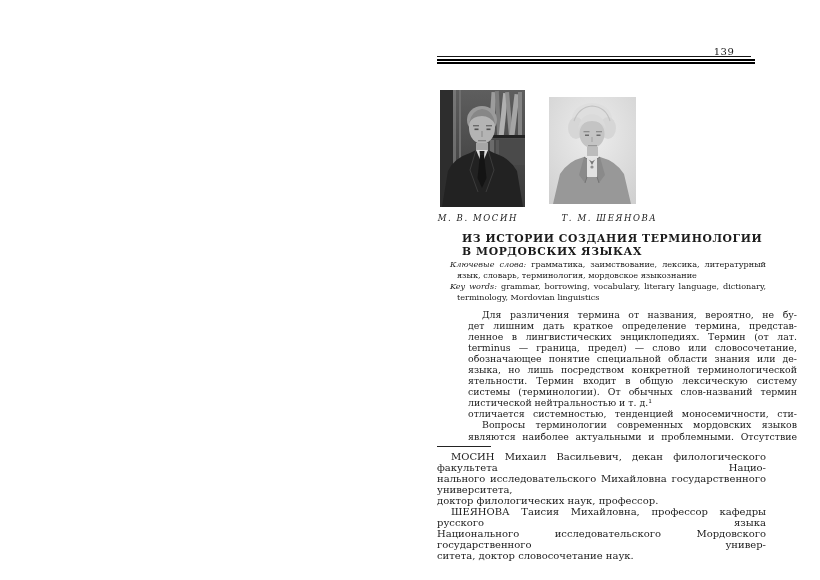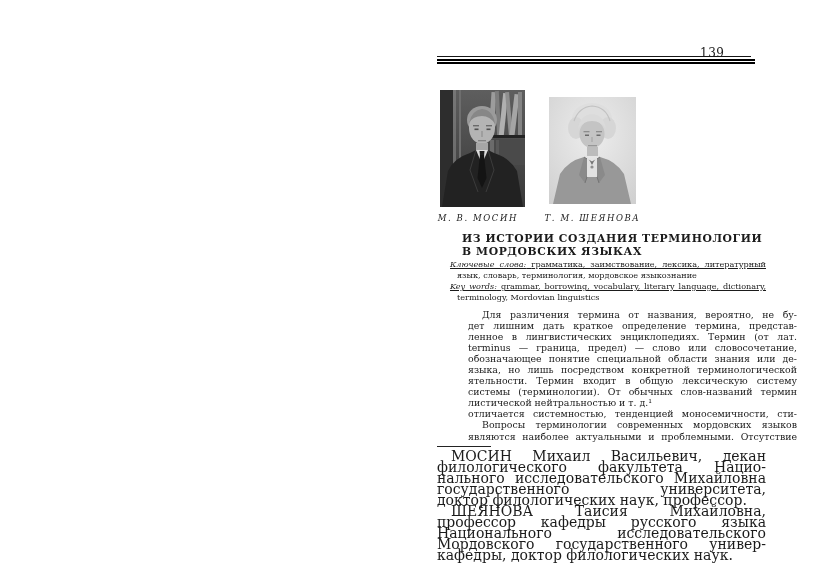--- a/index.html
+++ b/index.html
@@ -3,52 +3,52 @@
 <meta charset="utf-8">
 <style>
   html,body{margin:0;padding:0;background:#ffffff;}
   .page{
     position:relative;width:820px;height:580px;background:#ffffff;
     font-family:"DejaVu Serif", "Liberation Serif", serif;
     color:#1b1b1b;overflow:hidden;
   }
   .abs{position:absolute;}
 
-  .pgnum{top:46px;left:700px;width:48px;text-align:left;font-size:12px;letter-spacing:.5px;}
+  .pgnum{top:46px;left:700px;width:48px;text-align:center;font-size:10px;letter-spacing:.5px;}
   .rule-thin{top:56px;left:437px;width:314px;height:1px;background:#161616;}
   .rule-thick{top:59px;left:437px;width:318px;height:5px;box-sizing:border-box;
               border-top:2px solid #000;border-bottom:2px solid #000;}
 
   .photo{overflow:hidden;}
   .photo-left{top:90px;left:440px;width:85px;height:117px;}
   .photo-right{top:97px;left:549px;width:87px;height:107px;}
   .photo svg{display:block;width:100%;height:100%;}
 
   .author-name{top:213px;font-style:italic;font-size:8.5px;letter-spacing:1.6px;
                white-space:nowrap;text-align:center;}
   .author-name.a0{left:433px;width:85px;text-align:right;}
-  .author-name.a1{left:544px;width:97px;}
+  .author-name.a1{left:561px;width:97px;}
 
   .title{top:232px;left:462px;width:302px;font-weight:bold;font-size:10.8px;
          line-height:13px;letter-spacing:.6px;}
   .title .tline{text-align:center;text-align-last:left;text-indent:0;}
 
   .kwblock{top:259px;left:437px;width:329px;font-size:8.1px;line-height:11px;}
   .kline{text-align:justify;text-align-last:justify;}
-  .kline.first{text-indent:13px;text-decoration:underline;}
+  .kline.first{text-indent:13px;}
   .kline.last{text-align-last:left;margin-left:20px;}
   .kline i{font-style:italic;}
 
   .bodyblock{top:309px;left:437px;width:329px;font-size:9.4px;line-height:11.05px;margin-left:31px;}
   .tline{text-align:justify;text-align-last:justify;}
   .tline-last{text-align-last:left;}
   .para .tline:first-child{text-indent:14px;}
 
   .fnsep{top:446px;left:437px;width:54px;height:1px;background:#232323;}
-  .footnote{top:451px;left:437px;width:329px;font-size:14px;line-height:11px;}
+  .footnote{top:451px;left:437px;width:329px;font-size:10px;line-height:11px;}
 </style>
 </head>
 <body>
 
 <div class="page">
 
   <div class="abs pgnum">139</div>
   <div class="abs rule-thin"></div>
   <div class="abs rule-thick"></div>
 
@@ -165,17 +165,17 @@
 
   <div class="abs footnote">
     <div class="para">
         <div class="tline">МОСИН Михаил Васильевич, декан филологического факультета Нацио-</div>
         <div class="tline">нального исследовательского Михайловна государственного университета,</div>
         <div class="tline tline-last">доктор филологических наук, профессор.</div>
       </div>
     <div class="para">
         <div class="tline">ШЕЯНОВА Таисия Михайловна, профессор кафедры русского языка</div>
         <div class="tline">Национального исследовательского Мордовского государственного универ-</div>
-        <div class="tline tline-last">кафедры, доктор филологических наук.</div>
+        <div class="tline tline-last">ситета, доктор словосочетание наук.</div>
       </div>
   </div>
 
 </div>
 
 </body></html>

